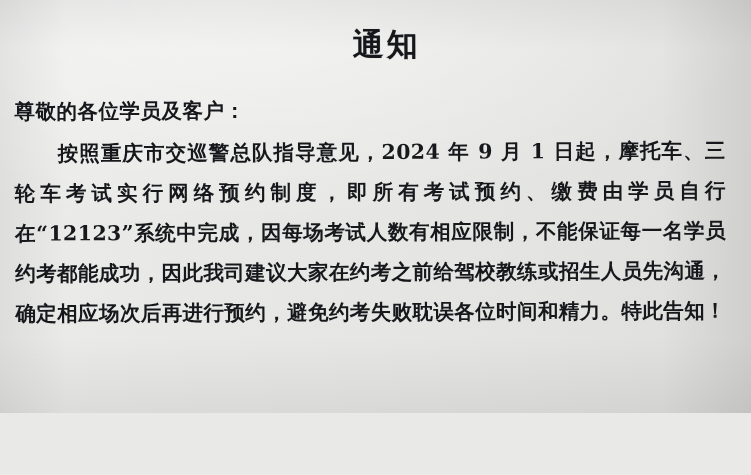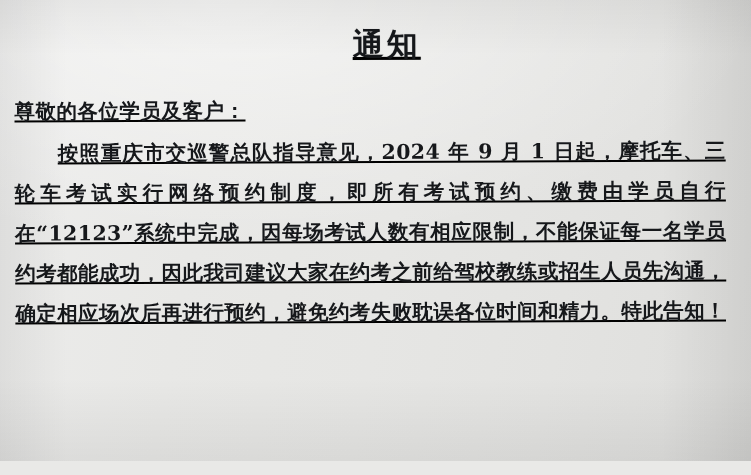--- a/index.html
+++ b/index.html
@@ -11,27 +11,26 @@
     height: 475px;
     overflow: hidden;
     font-family: "DejaVu Serif", serif;
     background: #e9e9e7;
   }
 
   
   #notice-sheet {
     position: relative;
     width: 751px;
-    height: 461px;
+    height: 413px;
     box-sizing: border-box;
     background:
       radial-gradient(120% 90% at 30% 0%, rgba(255,255,255,0.55) 0%, rgba(255,255,255,0.0) 60%),
       linear-gradient(100deg, #ececeb 0%, #e8e8e6 28%, #e6e6e4 52%, #e3e3e1 74%, #dededc 100%);
     overflow: hidden;
-    text-decoration: underline;
   }
 
   
   #notice-sheet::after {
     content: "";
     position: absolute;
     inset: 0;
     pointer-events: none;
     background:
       linear-gradient(180deg, rgba(0,0,0,0.05) 0%, rgba(0,0,0,0.0) 12%, rgba(0,0,0,0.0) 82%, rgba(0,0,0,0.06) 100%),

